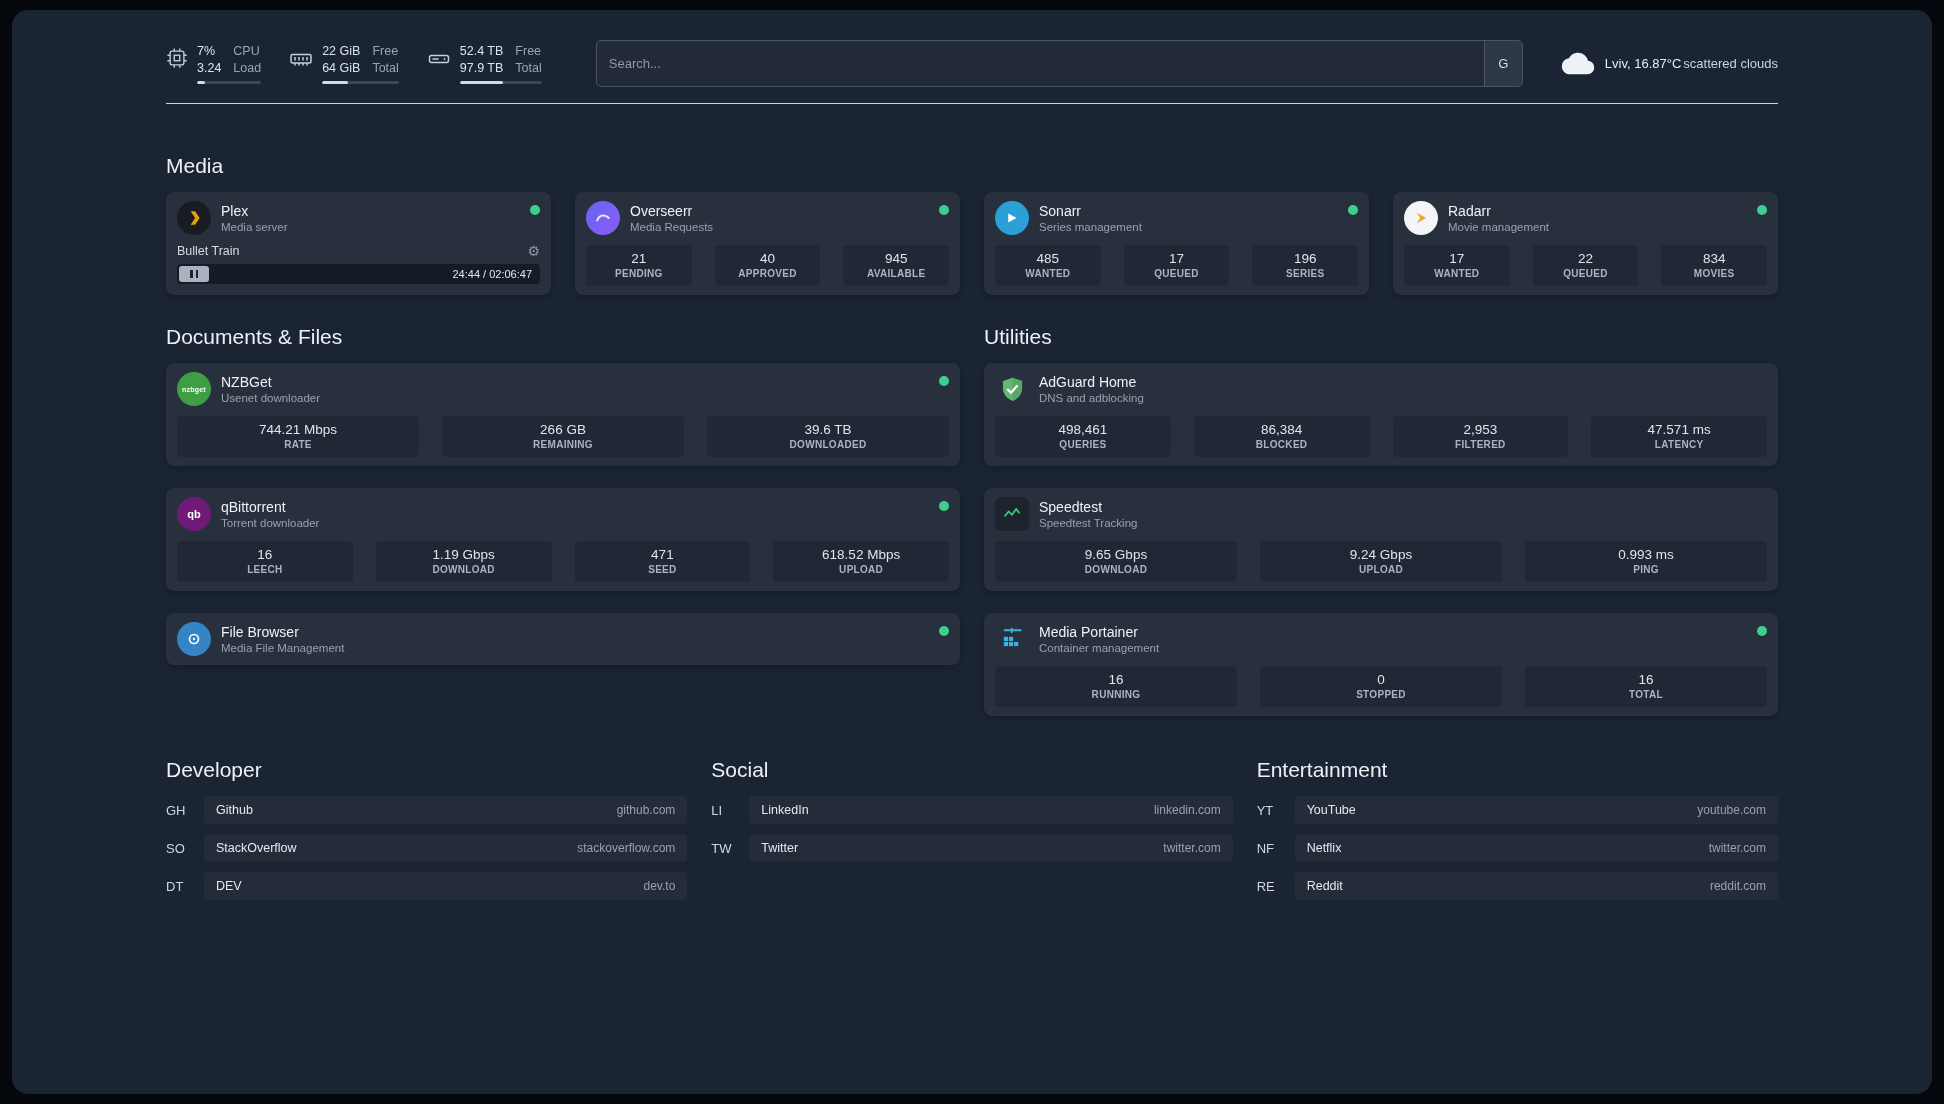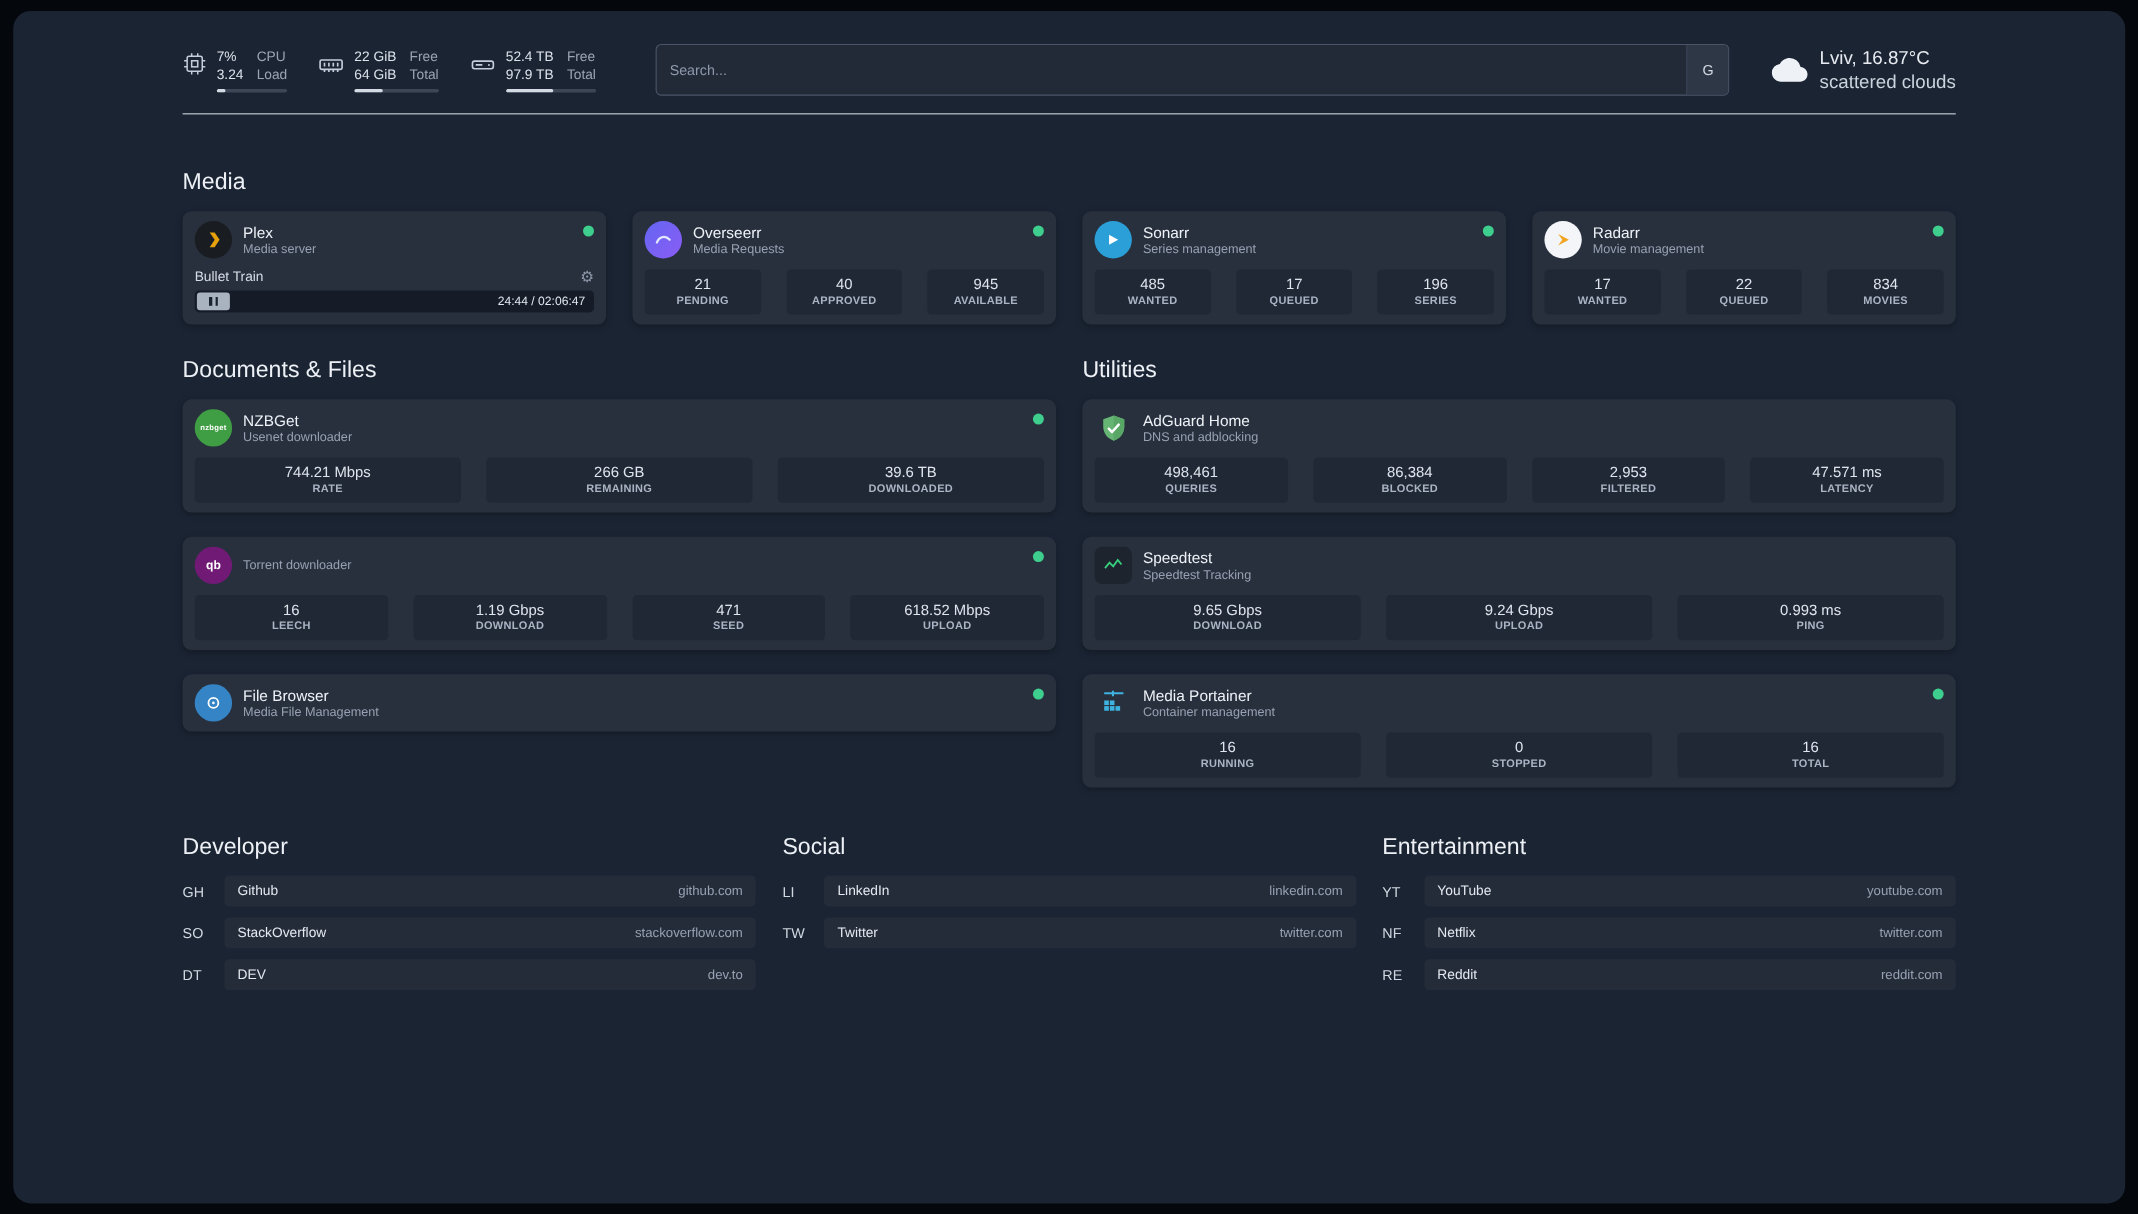--- a/index.html
+++ b/index.html
@@ -25,21 +25,21 @@
   .search { flex:1; position:relative; margin:0 38px 0 26px; }
   .search input { width:100%; height:47px; background:#222a38; border:1px solid #4a5568;
     border-radius:5px; color:#dfe5ee; padding:0 48px 0 12px; font-size:13px;
     font-family:inherit; outline:none; }
   .search input::placeholder { color:#8e99aa; }
   .search-btn { position:absolute; top:1px; right:1px; bottom:1px; width:38px;
     background:#2e3746; border:none; border-left:1px solid #4a5568;
     border-radius:0 4px 4px 0; color:#d4dae4; font-size:13px; cursor:pointer; font-family:inherit; }
 
   .weather { display:flex; align-items:center; gap:10px; cursor:pointer; }
-  .weather-text { display:flex; flex-direction:column; font-size:17px; gap:2px; }
+  .weather-text { display:flex; flex-direction:row; font-size:13px; gap:2px; }
   .weather-loc { color:#e7ebf1; }
   .weather-cond { color:#cbd3de; }
 
   .divider { margin-top:16px; border-bottom:1px solid #ccd4de; }
 
   
   .sec-title { font-size:21px; font-weight:500; color:#edf1f6; margin-bottom:14px; }
   .media-section { margin-top:50px; }
   .grid4 { display:grid; grid-template-columns:repeat(4,1fr); gap:24px; }
   .two-col { display:grid; grid-template-columns:1fr 1fr; gap:24px; margin-top:30px; align-items:start; }
@@ -345,20 +345,21 @@
             </div>
           </div>
         </article>
 
         <article class="card">
           <div class="card-head">
             <span class="svc-icon" style="background:#701a75">
               <span class="icon-txt-md">qb</span>
             </span>
             <div class="svc-meta">
+              <span class="svc-title">qBittorrent</span>
               <span class="svc-sub">Torrent downloader</span>
             </div>
             <span class="dot"></span>
           </div>
           <div class="stats">
             <div class="stat">
               <span class="stat-val">16</span>
               <span class="stat-label">LEECH</span>
             </div>
             <div class="stat">

